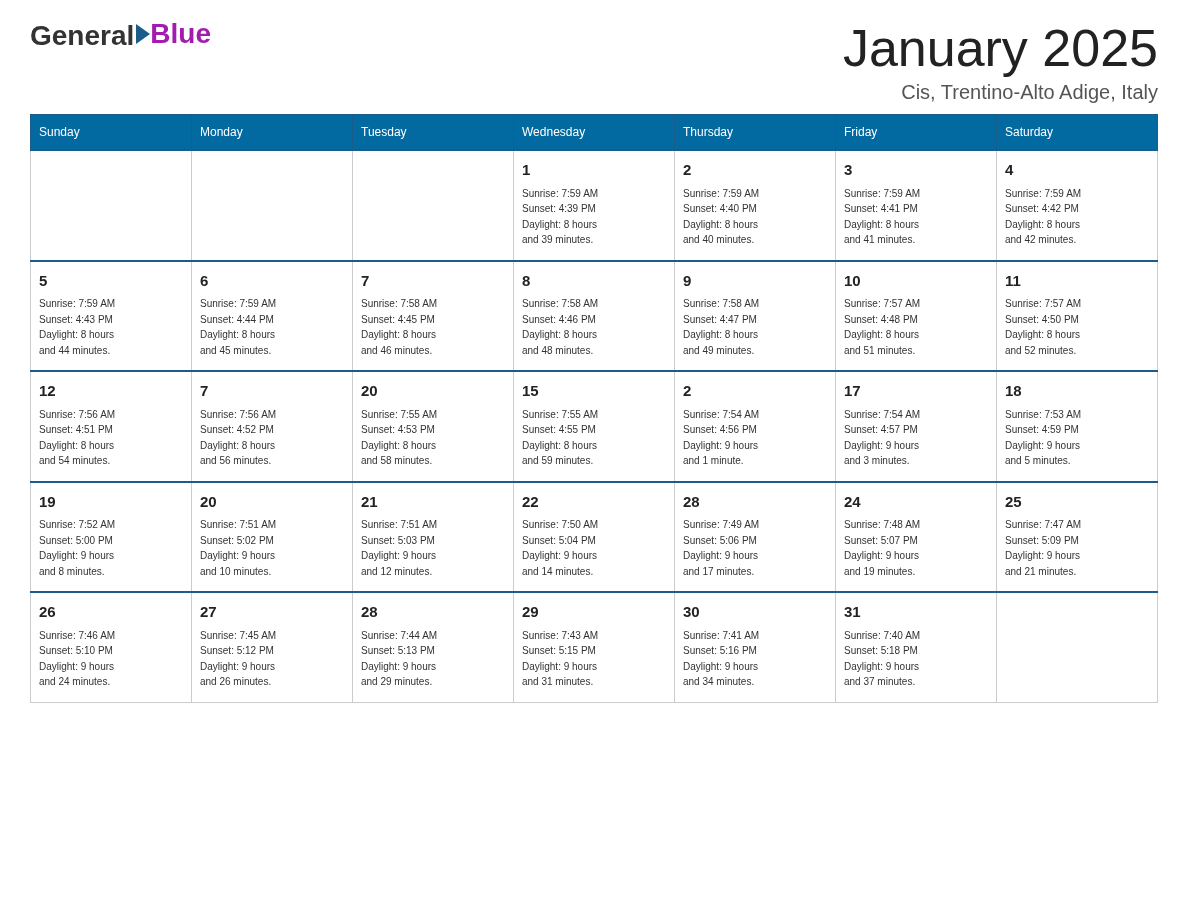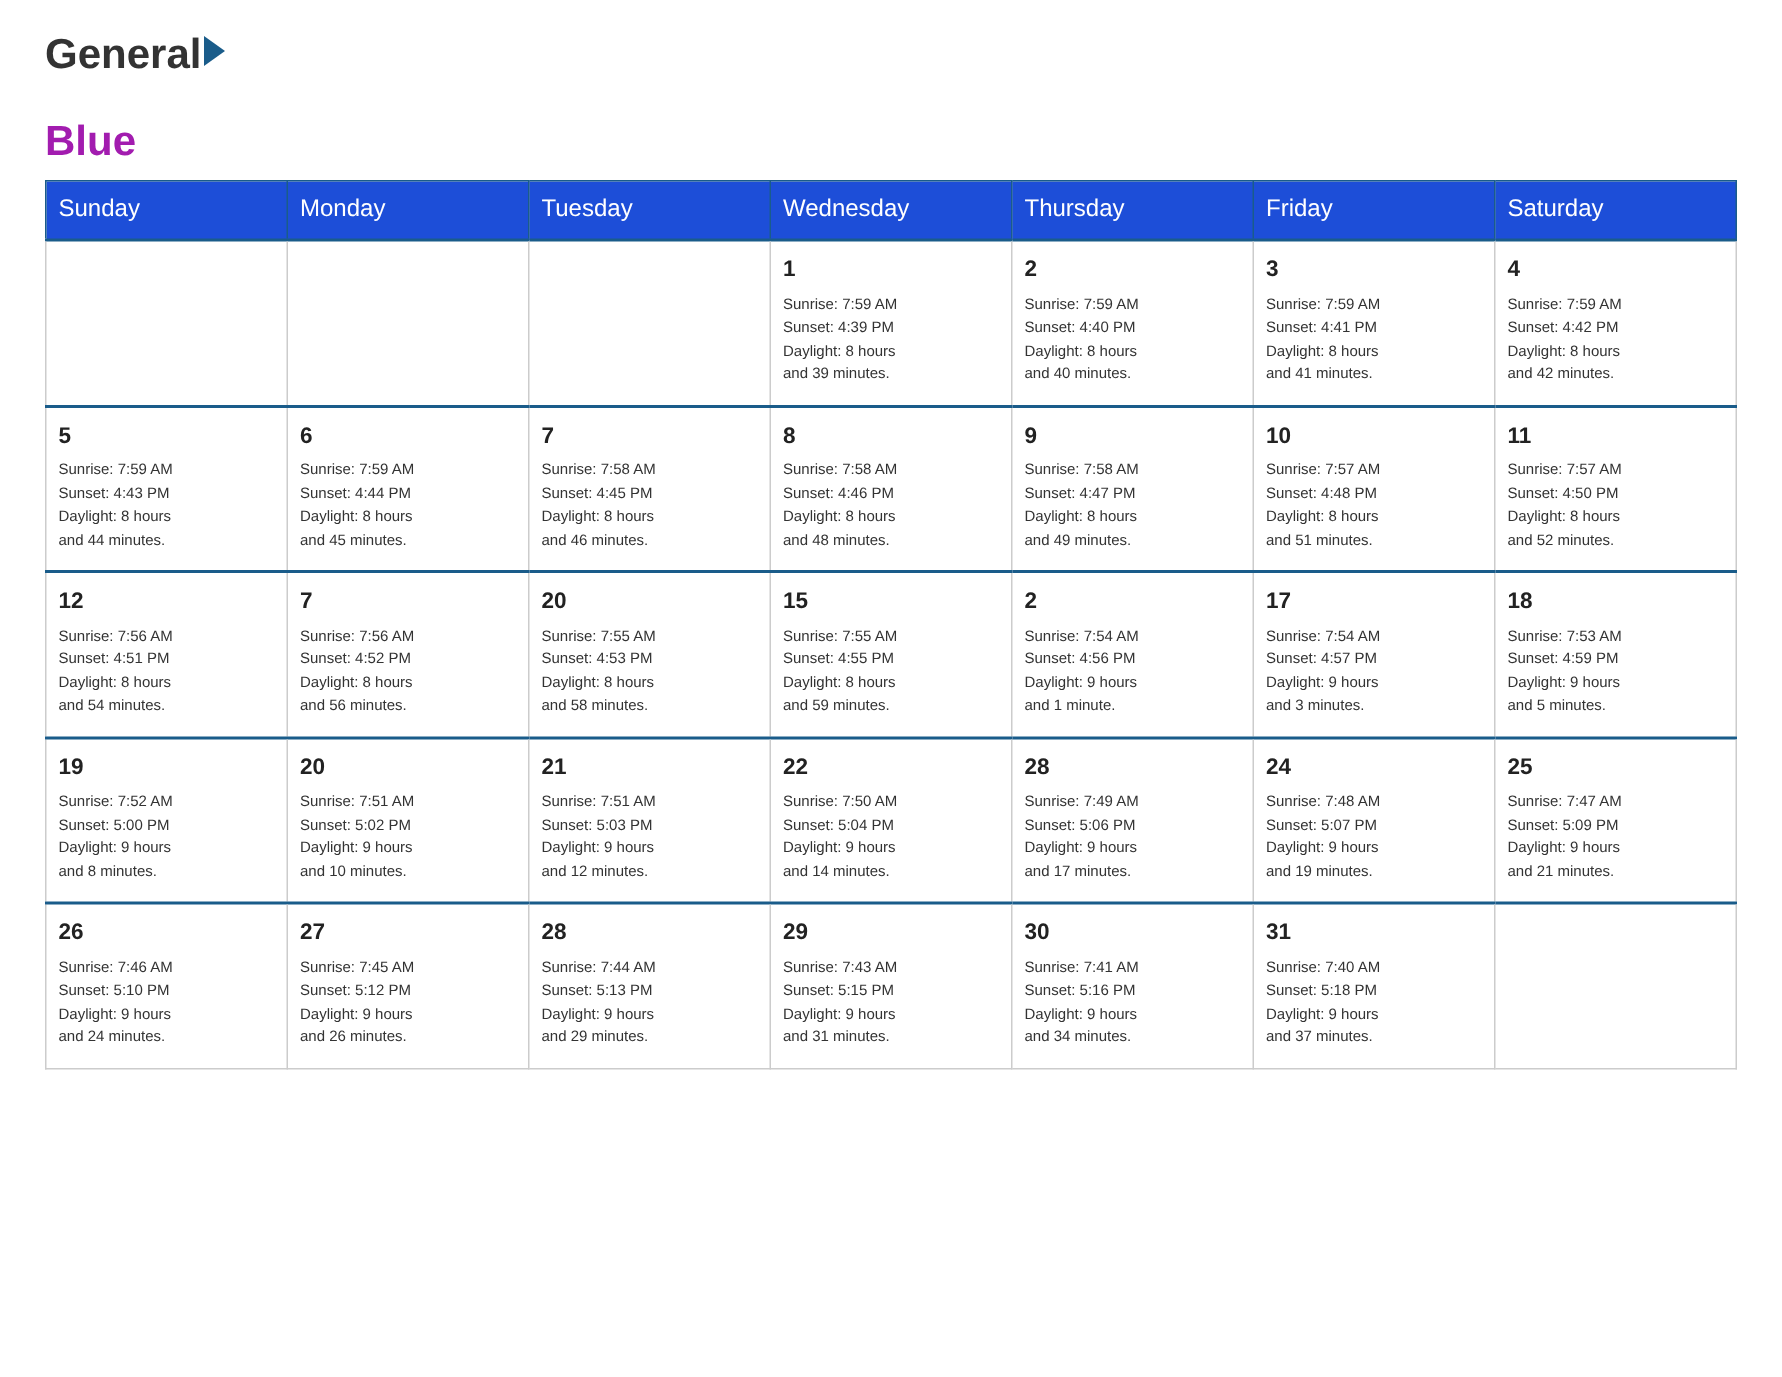--- a/index.html
+++ b/index.html
@@ -39,22 +39,21 @@
     }
     .logo-text-blue {
       font-size: 28px;
       font-weight: bold;
       color: #a21caf;
       display: block;
       margin-top: -2px;
     }
     .logo-block {
       display: flex;
-      flex-direction: column;
-      gap: 28px;
+      flex-direction: row;
     }
     .logo-row1 {
       display: flex;
       align-items: center;
     }
     .title-block {
       text-align: right;
     }
     .calendar-title {
       font-size: 52px;
@@ -66,24 +65,24 @@
       font-size: 20px;
       color: #555;
       margin-top: 4px;
     }
     .calendar-table {
       width: 100%;
       border-collapse: collapse;
       margin-top: 10px;
     }
     .calendar-table th {
-      background-color: #1d4ed8;
+      background-color: #0369a1;
       color: #fff;
       padding: 10px 8px;
-      font-size: 16px;
+      font-size: 12px;
       font-weight: normal;
       text-align: left;
       border: 1px solid #1a5c8a;
     }
     .calendar-table td {
       vertical-align: top;
       padding: 8px 8px 12px 8px;
       border: 1px solid #ccc;
       width: 14.28%;
       min-height: 100px;
@@ -115,20 +114,24 @@
 
 <div class="header">
   <div class="logo">
     <div class="logo-block">
       <div class="logo-row1">
         <span class="logo-text-general">General</span>
         <span class="logo-arrow"></span>
       </div>
       <span class="logo-text-blue">Blue</span>
     </div>
+  </div>
+  <div class="title-block">
+    <div class="calendar-title">January 2025</div>
+    <div class="calendar-subtitle">Cis, Trentino-Alto Adige, Italy</div>
   </div>
 </div>
 
 <table class="calendar-table">
   <thead>
     <tr>
       <th>Sunday</th>
       <th>Monday</th>
       <th>Tuesday</th>
       <th>Wednesday</th>

